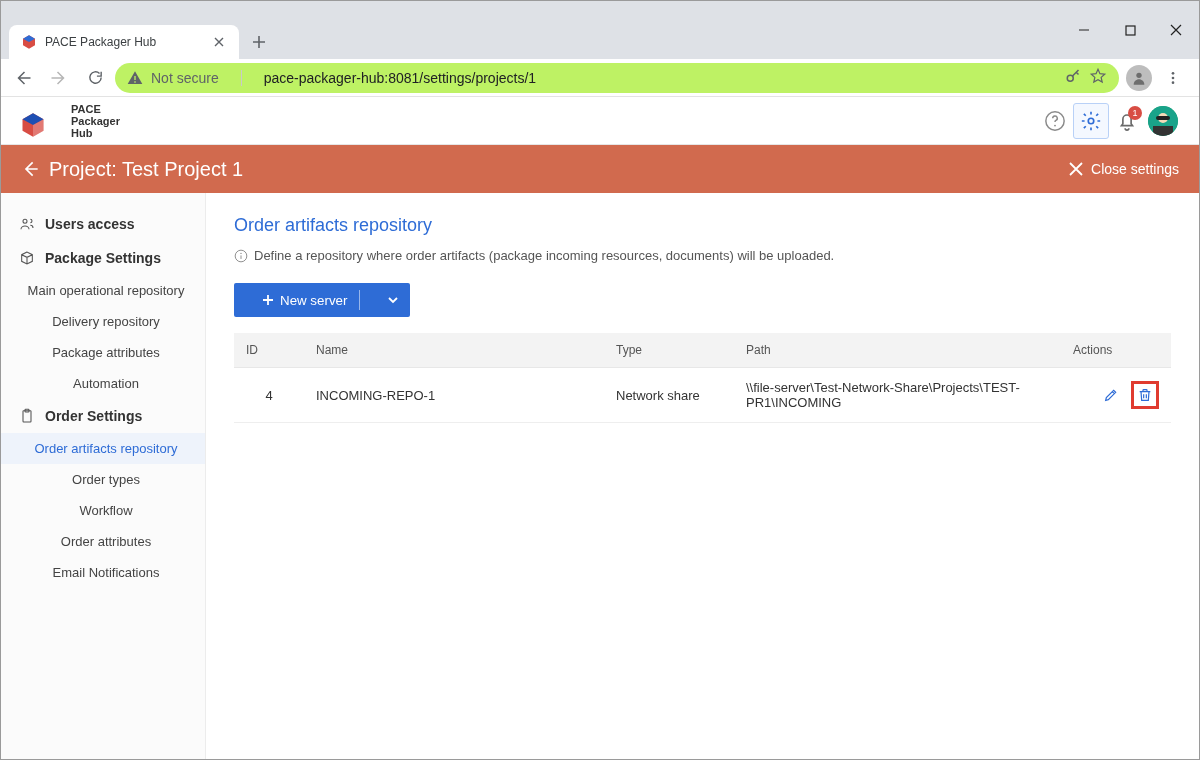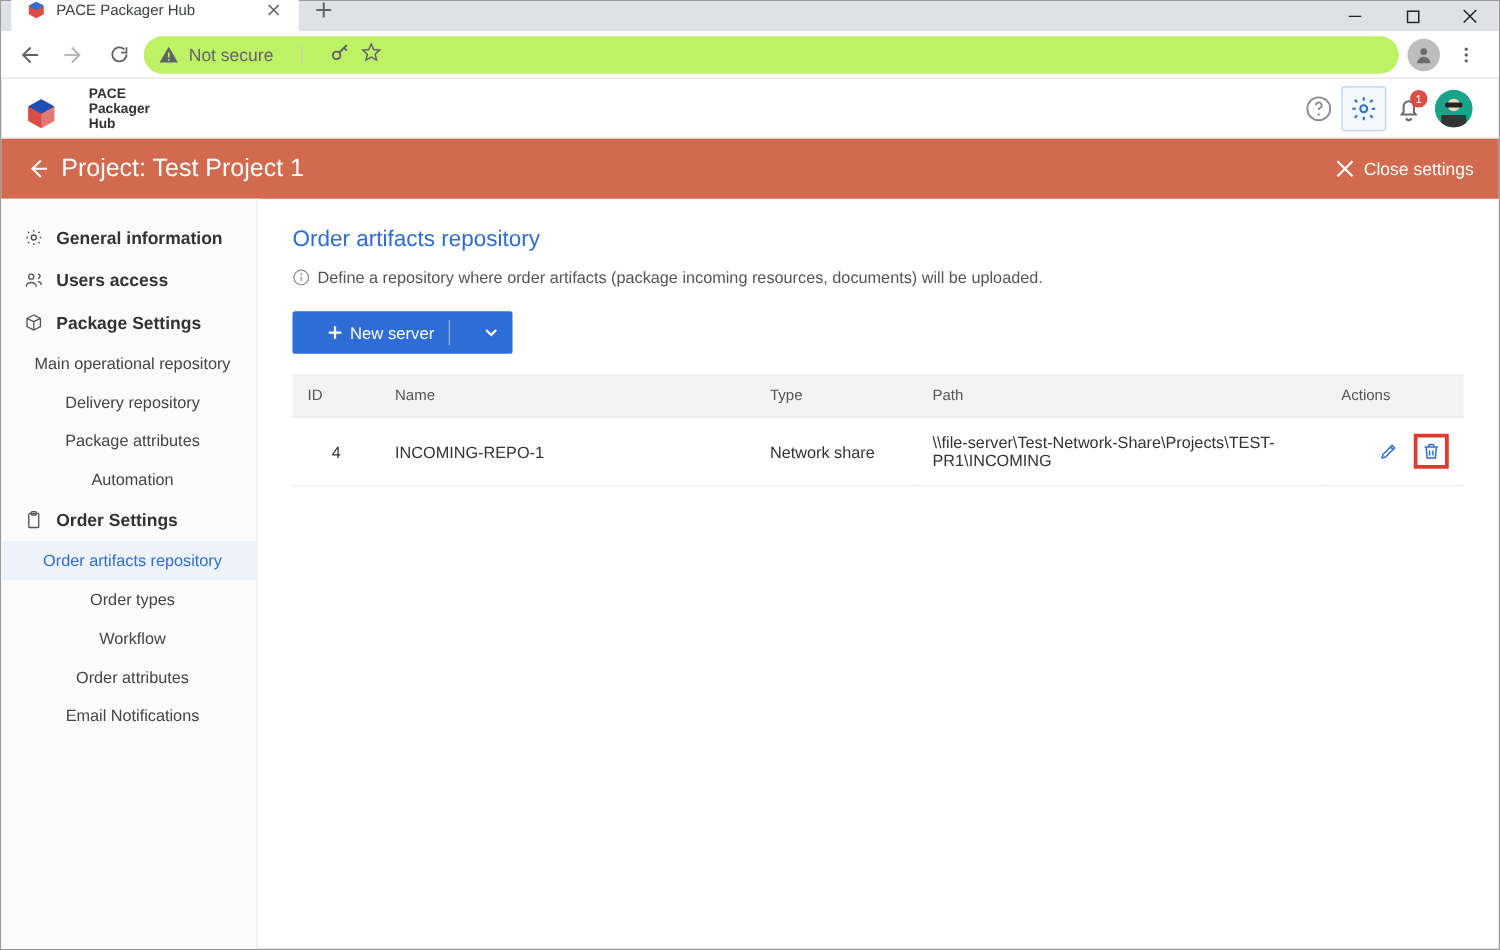--- a/index.html
+++ b/index.html
@@ -1,19 +1,19 @@
 <!DOCTYPE html>
 <html><head>
 <meta charset="utf-8">
 <style>
   * { box-sizing: border-box; margin: 0; padding: 0; }
   html, body { width: 1200px; height: 760px; font-family: "Segoe UI", Arial, sans-serif; font-size: 13px; color: #333; background:#fff; overflow:hidden; }
   
   .window { width:1200px; height:760px; border:1px solid #9a9a9a; display:flex; flex-direction:column; background:#fff; }
-  .titlebar { height:24px; background:#dee1e6; display:flex; align-items:center; }
+  .titlebar { height:58px; background:#dee1e6; display:flex; align-items:center; }
   .tabs-area { display:flex; align-items:flex-end; height:100%; padding-left:8px; flex:1; }
   .tab { height:34px; background:#fff; border-radius:8px 8px 0 0; display:flex; align-items:center; padding:0 12px; gap:8px; min-width:230px; position:relative; }
   .tab .favicon { width:16px; height:16px; display:flex; align-items:center; justify-content:center; }
   .tab .title { font-size:12px; color:#3c4043; flex:1; white-space:nowrap; overflow:hidden; text-overflow:ellipsis; }
   .tab .close { width:16px;height:16px; display:flex;align-items:center;justify-content:center; color:#5f6368; font-size:14px; }
   .newtab { width:28px;height:28px; margin:0 6px 3px 6px; display:flex;align-items:center;justify-content:center; color:#5f6368; border-radius:50%; }
   .win-controls { display:flex; height:100%; }
   .win-btn { width:46px; display:flex; align-items:center; justify-content:center; color:#222; }
   .win-btn svg { display:block; }
   
@@ -128,20 +128,21 @@
         </svg>
     </div>
     <div class="addr">
       <span class="notsecure">
         <svg width="16" height="16" viewBox="0 0 24 24">
             <path fill="#5f6368" d="M12 2 1 21h22zM11 9h2v6h-2zm0 8h2v2h-2z"></path>
           </svg>
         <span>Not secure</span>
       </span>
       <span class="divider"></span>
+      <input type="text" value="pace-packager-hub:8081/settings/projects/1" style="">
       <span class="addr-end">
         <span>
           <svg width="18" height="18" viewBox="0 0 24 24">
               <circle cx="7" cy="15" r="4" fill="none" stroke="#5f6368" stroke-width="2"></circle>
               <path stroke="#5f6368" stroke-width="2" d="M10 12l8-8M15 7l3 3"></path>
             </svg>
         </span>
         <span>
           <svg width="18" height="18" viewBox="0 0 24 24">
               <path fill="none" stroke="#5f6368" stroke-width="1.6" d="M12 3l2.6 5.9 6.4.6-4.8 4.3 1.4 6.3L12 17l-5.6 3.1 1.4-6.3L3 9.5l6.4-.6z"></path>
@@ -225,27 +226,20 @@
       <svg width="14" height="14" viewBox="0 0 14 14">
           <path stroke="#fff" stroke-width="1.8" d="M1 1l12 12M13 1L1 13"></path>
         </svg>
       <span>Close settings</span>
     </div>
   </div>
 
   <div class="body">
     <div class="sidebar">
 
-      <div class="side-section">
-        <svg width="16" height="16" viewBox="0 0 24 24">
-            <circle cx="12" cy="12" r="3" fill="none" stroke="#555" stroke-width="1.6"></circle>
-            <path fill="none" stroke="#555" stroke-width="1.6" d="M12 3v2M12 19v2M5 5l1.5 1.5M17.5 17.5L19 19M3 12h2M19 12h2M5 19l1.5-1.5M17.5 6.5L19 5"></path>
-          </svg>
-        <span>General information</span>
-      </div>
 
       <div class="side-section">
         <svg width="16" height="16" viewBox="0 0 24 24">
             <circle cx="9" cy="8" r="3" fill="none" stroke="#555" stroke-width="1.6"></circle>
             <path fill="none" stroke="#555" stroke-width="1.6" d="M3 20c0-3 3-5 6-5s6 2 6 5M17 14c2 0 4 1.5 4 4M17 10a2.5 2.5 0 1 0 0-5"></path>
           </svg>
         <span>Users access</span>
       </div>
 
       <div class="side-section">

